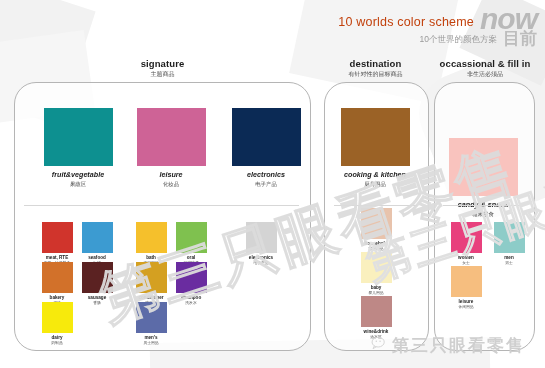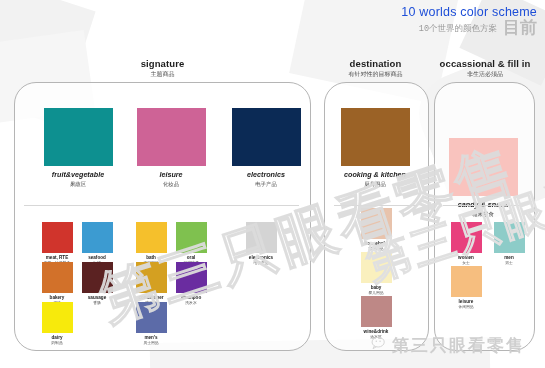--- a/index.html
+++ b/index.html
@@ -16,21 +16,21 @@
   .bg1{left:-40px;top:-10px;width:120px;height:120px;transform:rotate(18deg);background:#f2f2f2;}
   .bg2{left:-60px;top:40px;width:150px;height:80px;transform:rotate(-8deg);background:#f6f6f6;}
   .bg3{left:300px;top:-30px;width:150px;height:120px;transform:rotate(12deg);background:#f4f4f4;}
   .bg4{left:430px;top:60px;width:140px;height:150px;transform:rotate(-22deg);background:#f3f3f3;border-radius:40px;}
   .bg5{left:150px;top:340px;width:340px;height:40px;background:#f4f4f4;transform:rotate(-1deg);}
   .bg6{left:470px;top:0px;width:90px;height:70px;background:#ededed;transform:rotate(25deg);}
 
   
   .hdr{position:absolute;right:8px;top:4px;text-align:right;}
   .hdr-row{display:flex;align-items:flex-end;justify-content:flex-end;gap:6px;}
-  .hdr-en{font-size:12.5px;color:#1d4ed8;letter-spacing:.2px;line-height:16px;padding-bottom:4px;}
+  .hdr-en{font-size:12.5px;color:#c2410c;letter-spacing:.2px;line-height:16px;padding-bottom:4px;}
   .hdr-cn{font-size:8.5px;color:#9a9a9a;line-height:12px;padding-bottom:3px;}
   .hdr-now{font-size:30px;font-weight:bold;font-style:italic;color:#b9b9b9;line-height:30px;letter-spacing:-1px;}
   .hdr-mu{font-size:17px;font-weight:bold;color:#bdbdbd;line-height:18px;}
 
   
   .sec-title{position:absolute;text-align:center;}
   .sec-title .en{font-size:9.5px;font-weight:bold;color:#1c1c1c;line-height:11px;letter-spacing:.1px;}
   .sec-title .cn{font-size:6px;color:#4a4a4a;line-height:9px;margin-top:1px;}
 
   
@@ -73,22 +73,23 @@
   <div class="bgshape bg1"></div>
   <div class="bgshape bg2"></div>
   <div class="bgshape bg3"></div>
   <div class="bgshape bg4"></div>
   <div class="bgshape bg5"></div>
   <div class="bgshape bg6"></div>
 
   <div class="hdr">
     <div class="hdr-row">
       <span class="hdr-en">10 worlds color scheme</span>
+      <span class="hdr-now">now</span>
     </div>
-    <div class="hdr-row" style="margin-top:-4px;font-family:Liberation Mono, monospace;">
+    <div class="hdr-row" style="margin-top:-4px;">
       <span class="hdr-cn">10个世界的颜色方案</span>
       <span class="hdr-mu">目前</span>
     </div>
   </div>
 
   <div class="sec-title" style="left:105px;top:58px;width:115px;">
     <div class="en">signature</div>
     <div class="cn">主题商品</div>
   </div>
   <div class="sec-title" style="left:430px;top:58px;width:110px;">

